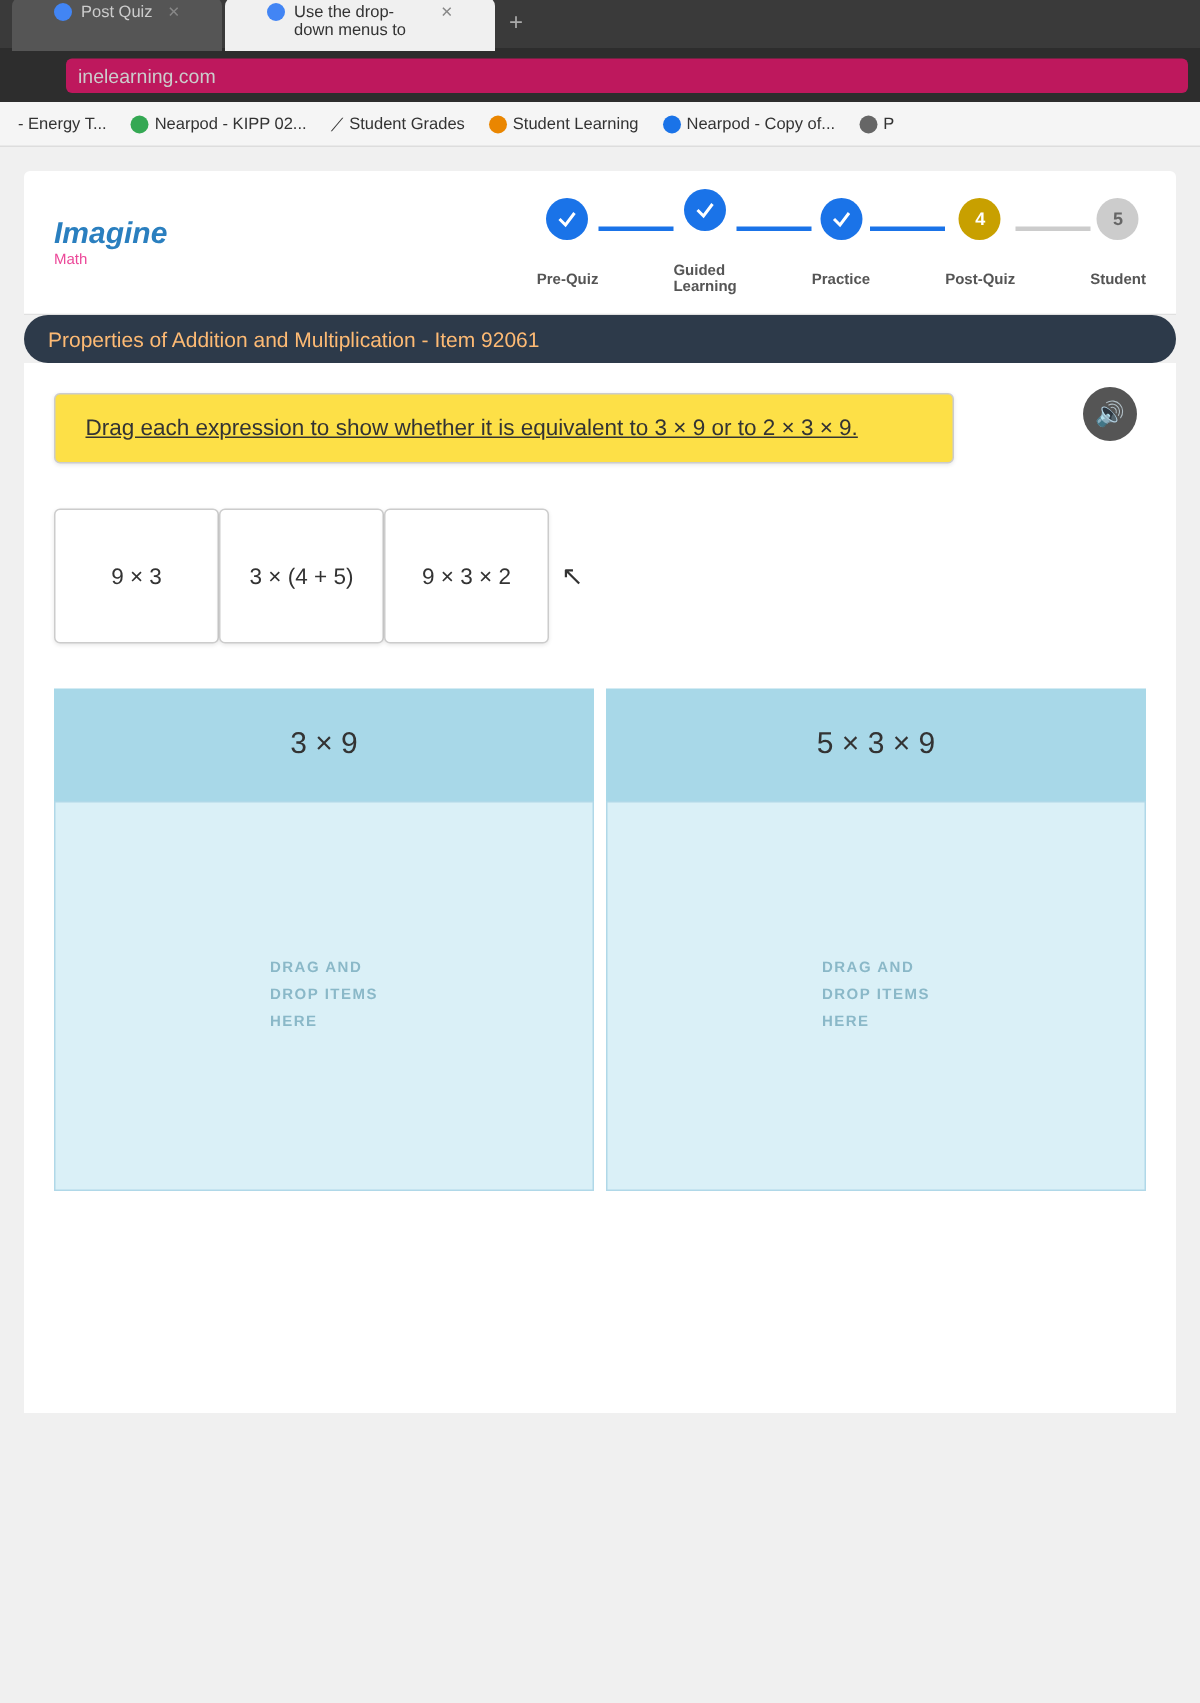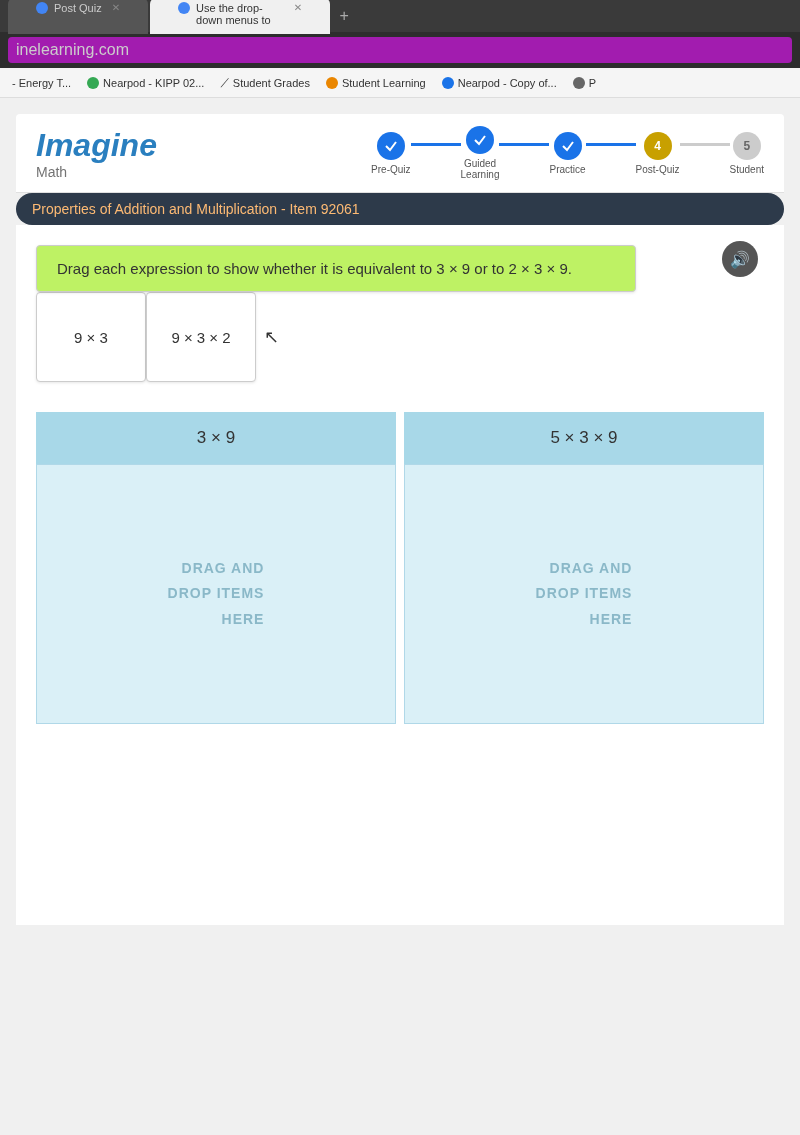--- a/index.html
+++ b/index.html
@@ -74,26 +74,27 @@
     .address-bar-row {
       background: #2d2d2d;
       padding: 4px 8px;
       display: flex;
       align-items: center;
       gap: 8px;
       height: 36px;
     }
 
     .address-bar {
-      background: #a21caf;
+      background: #be185d;
       border-radius: 4px;
       padding: 4px 8px;
-      font-size: 16px;
+      font-size: 13px;
       color: #ccc;
       flex: 1;
+      margin-left: 36px;
     }
 
     .bookmarks-bar {
       background: #f5f5f5;
       border-bottom: 1px solid #ddd;
       display: flex;
       align-items: center;
       padding: 3px 8px;
       gap: 8px;
       height: 30px;
@@ -143,29 +144,29 @@
       justify-content: space-between;
       border-bottom: 1px solid #e0e0e0;
     }
 
     .logo-area {
       display: flex;
       flex-direction: column;
     }
 
     .logo-title {
-      font-size: 32px;
+      font-size: 20px;
       font-weight: bold;
       color: #2a7fbf;
       font-style: italic;
     }
 
     .logo-subtitle {
-      font-size: 14px;
-      color: #737373;
+      font-size: 10px;
+      color: #ec4899;
     }
 
     
     .progress-stepper {
       display: flex;
       align-items: center;
       gap: 0;
     }
 
     .step {
@@ -199,22 +200,23 @@
     }
 
     .step-circle.upcoming {
       background: #ccc;
       color: #666;
     }
 
     .step-label {
       font-size: 10px;
       color: #555;
-      margin-top: 4px;
-      text-align: center;
+      margin-top: 21px;
+      text-align: left;
+      font-weight: bold;
     }
 
     .step-connector {
       width: 50px;
       height: 3px;
       background: #1a73e8;
       margin-bottom: 18px;
     }
 
     .step-connector.inactive {
@@ -233,29 +235,31 @@
 
     
     .content-area {
       background: white;
       padding: 20px;
       min-height: 700px;
     }
 
     
     .instruction-box {
-      background: #bef264;
+      background: #fde047;
       border: 1px solid #ccc;
       border-radius: 4px;
       padding: 14px 20px;
       font-size: 15px;
       color: #333;
+      margin-bottom: 30px;
       max-width: 600px;
       box-shadow: 0 1px 3px rgba(0,0,0,0.1);
       position: relative;
+      text-decoration: underline;
     }
 
     
     .audio-btn {
       position: absolute;
       right: -50px;
       top: 50%;
       transform: translateY(-50%);
       width: 36px;
       height: 36px;
@@ -302,40 +306,40 @@
     }
 
     .drop-zone {
       flex: 1;
       min-height: 300px;
       position: relative;
     }
 
     .drop-zone-header {
       background: #a8d8e8;
-      padding: 16px;
+      padding: 26px;
       text-align: center;
-      font-size: 17px;
+      font-size: 20px;
       color: #333;
       font-weight: normal;
     }
 
     .drop-zone-body {
       background: #daf0f7;
       min-height: 260px;
       display: flex;
       align-items: center;
       justify-content: center;
       border: 1px solid #b0d8e8;
     }
 
     .drop-hint {
       color: #8ab8c8;
-      font-size: 14px;
-      text-align: right;
+      font-size: 10px;
+      text-align: left;
       font-weight: bold;
       letter-spacing: 1px;
       line-height: 1.8;
       text-transform: uppercase;
     }
 
     .drop-zone-divider {
       width: 8px;
       background: white;
     }
@@ -469,20 +473,23 @@
         <span>🔊</span>
       </button>
     </div>
 
     
     <div class="drag-items-row">
       <div class="drag-card">
         <span>9 × 3</span>
       </div>
       <div class="drag-card">
+        <span>3 × (4 + 5)</span>
+      </div>
+      <div class="drag-card">
         <span>9 × 3 × 2</span>
       </div>
       <span class="cursor-arrow">↖</span>
     </div>
 
     
     <div class="drop-zones">
 
       <div class="drop-zone">
         <div class="drop-zone-header">

